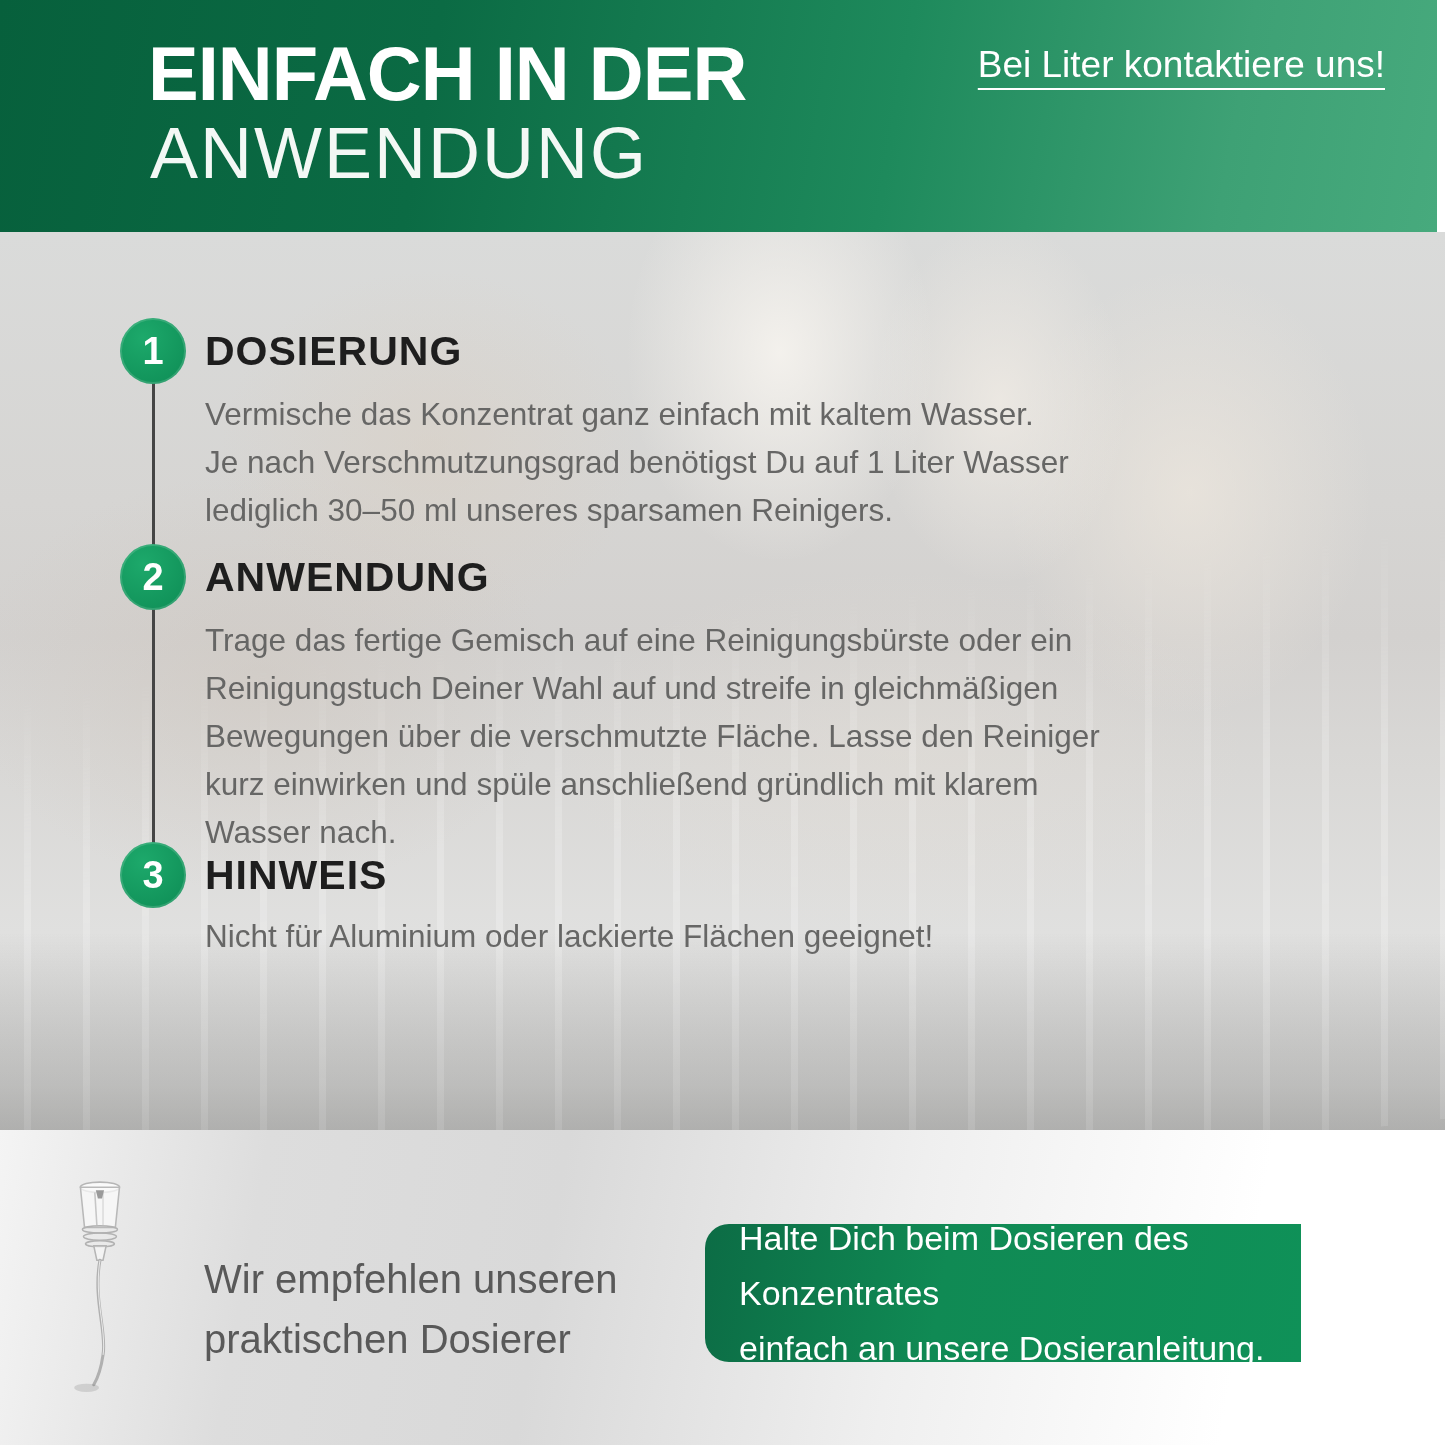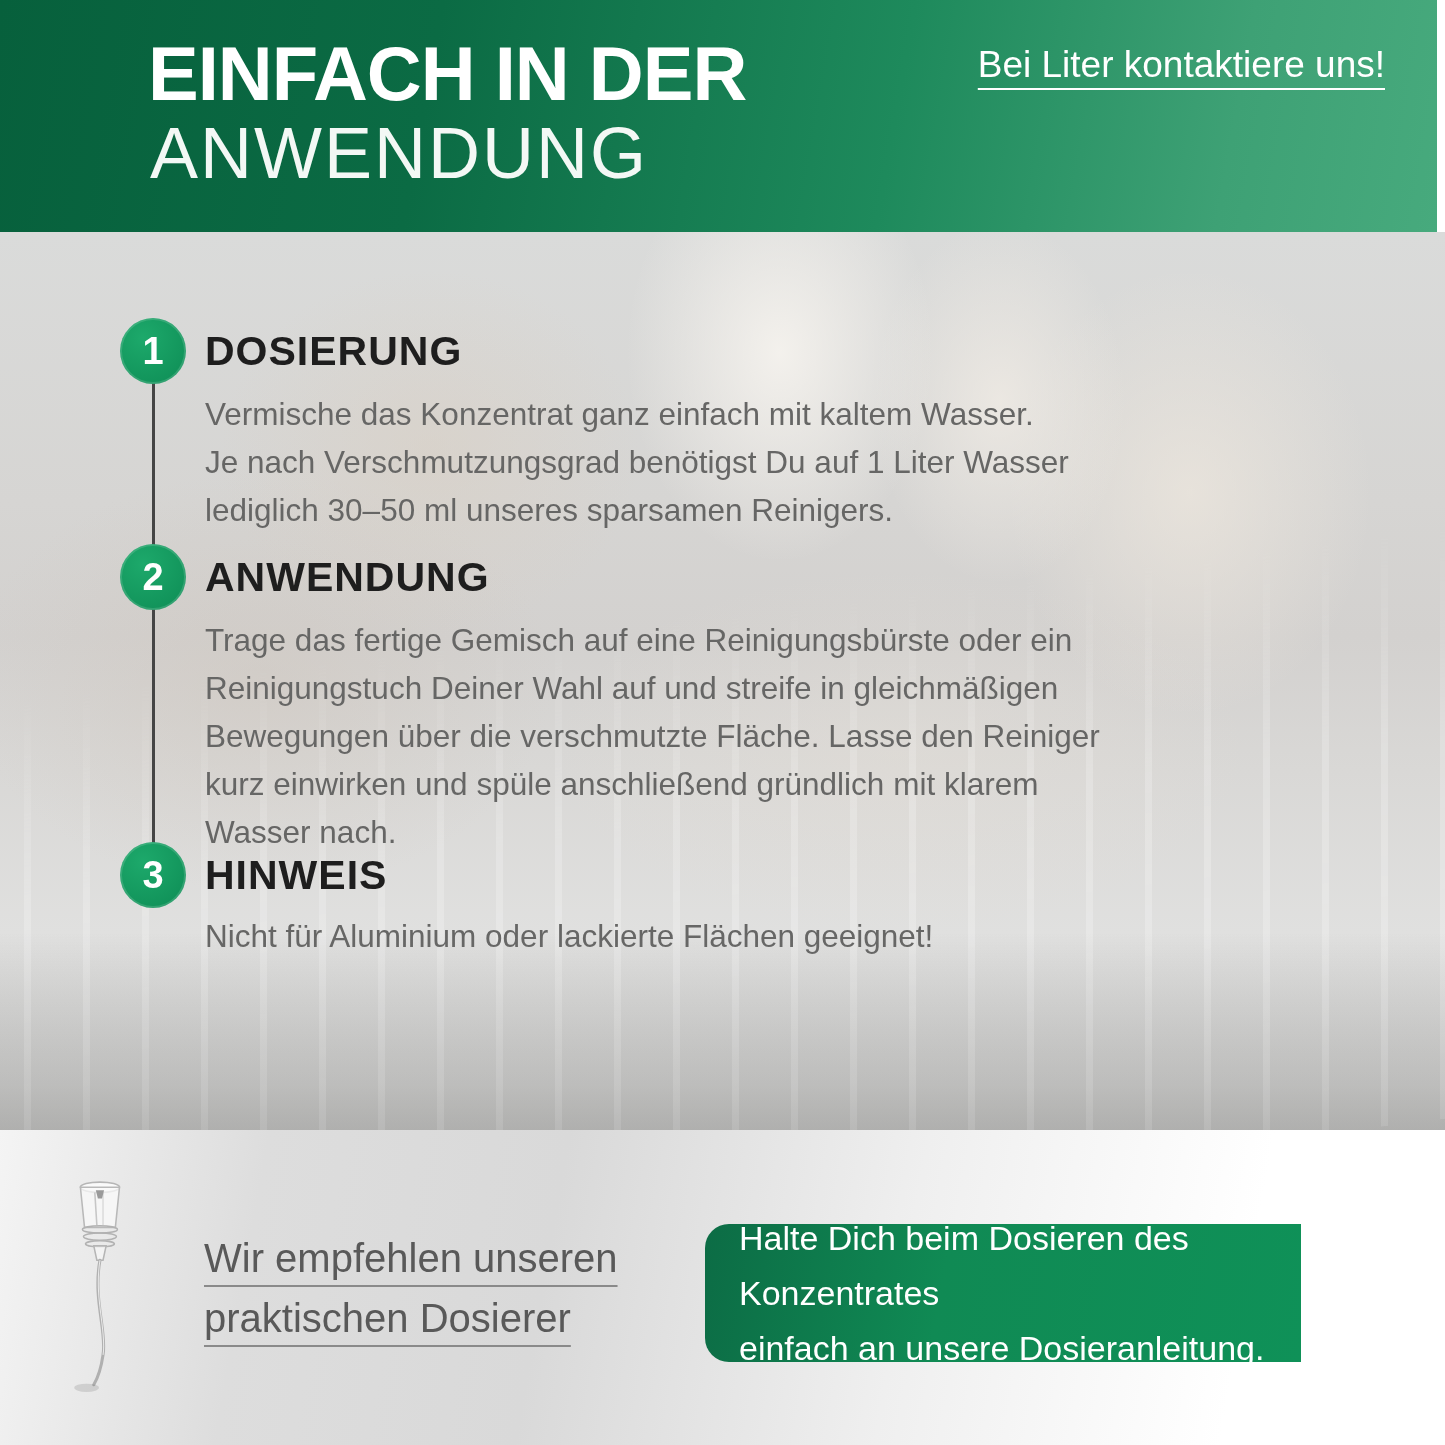--- a/index.html
+++ b/index.html
@@ -70,23 +70,23 @@
   .badge-1{left:120px;top:86px;}  .h2-1{top:96px;}  .p-1{top:158px;}
   .badge-2{left:120px;top:312px;} .h2-2{top:322px;} .p-2{top:384px;}
   .badge-3{left:120px;top:610px;} .h2-3{top:620px;} .p-3{top:680px;}
   
   .bottom{
     position:absolute;left:0;top:1130px;width:1445px;height:315px;
     background:linear-gradient(100deg,#f4f4f4 0%,#dddddd 18%,#d9d9d9 38%,#efefef 62%,#ffffff 85%);
   }
   .pump{position:absolute;left:62px;top:48px;}
   .reco{
-    position:absolute;left:204px;top:98px;
+    position:absolute;left:204px;top:119px;
     font-size:40px;line-height:60px;color:#595959;white-space:pre-line;
-    text-decoration:underline;text-underline-offset:13px;
+    text-underline-offset:13px;
     text-decoration-thickness:2px;text-decoration-color:#8a8a8a;
   }
   .tipbox{
     position:absolute;left:705px;top:94px;width:596px;height:138px;box-sizing:border-box;
     background:linear-gradient(100deg,#0c6c45 0%,#108a54 40%,#0f9158 100%);
     border-radius:24px 0 0 24px;
     display:flex;align-items:center;padding-left:34px;
   }
   .tipbox p{margin:0;font-size:34px;line-height:55px;color:#ffffff;white-space:pre-line;}
 </style>

